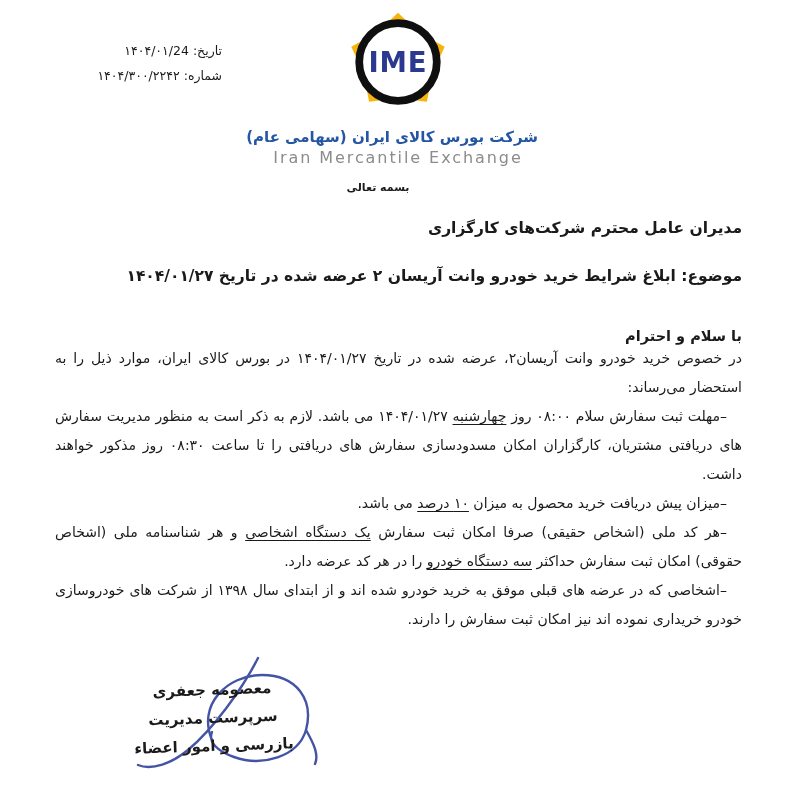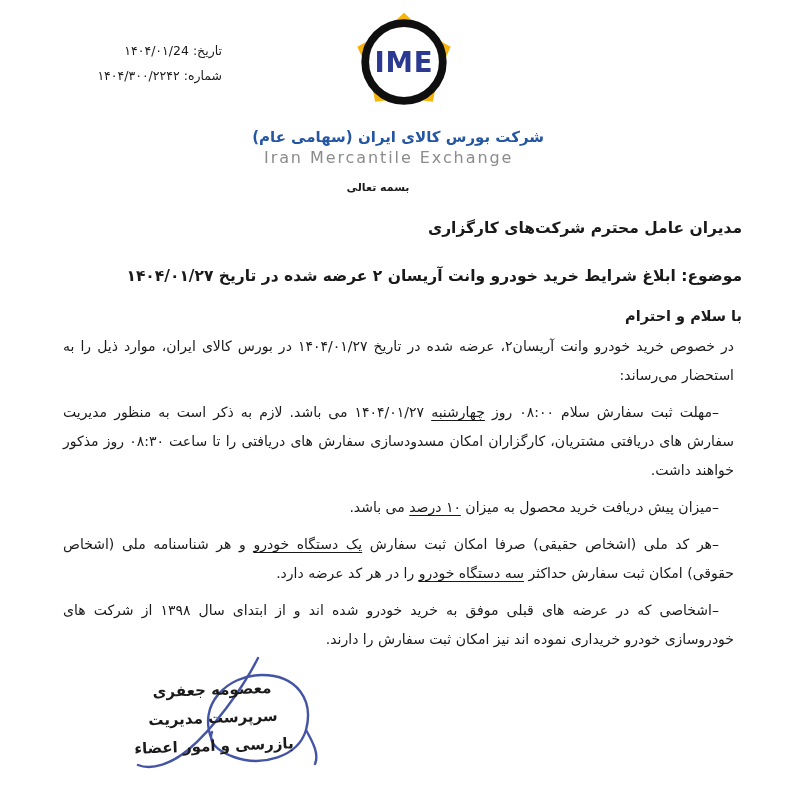--- a/index.html
+++ b/index.html
@@ -9,33 +9,33 @@
   }
   .page{position:absolute;inset:0;background:#ffffff;}
   .abs{position:absolute;}
 
   
   .meta{left:85px;top:38px;width:137px;font-size:12.5px;line-height:25px;text-align:right;}
   .meta .row{white-space:nowrap;}
   .meta .lbl{margin-left:4px;}
 
   
-  .logo{left:264px;top:12px;width:280px;}
+  .logo{left:258px;top:12px;width:280px;text-align:center;}
   .logo svg{display:block;margin:0 auto;}
   .logo-fa{color:#2456a4;font-weight:bold;font-size:15px;margin-top:16px;white-space:nowrap;}
   .logo-en{color:#8c8c8c;font-size:16px;letter-spacing:.12em;margin-top:2px;white-space:nowrap;}
 
   .besmele{left:0;right:34px;top:181px;text-align:center;font-weight:bold;font-size:11px;}
 
   
   .content{left:55px;top:216px;width:687px;}
   .h1,.h2{font-weight:bold;font-size:15.5px;line-height:24px;text-align:right;}
   .h2{margin-top:24px;}
-  .salut{font-weight:bold;font-size:14.5px;margin-top:20px;text-align:right;}
-  p.body{font-size:14px;line-height:29px;text-align:justify;margin:8px;}
+  .salut{font-weight:bold;font-size:14.5px;margin-top:40px;text-align:right;}
+  p.body{font-size:14px;line-height:29px;text-align:justify;margin:0;}
   .intro{margin-top:11px;}
   .bullet{margin-top:8px;text-indent:15px;}
   .u{text-decoration:underline;text-underline-offset:3px;}
 
   
   .sig-text{left:88px;top:676px;width:250px;text-align:center;font-weight:bold;
             font-size:15px;line-height:28px;transform:rotate(-2deg);}
   .sig-ink{left:92px;top:645px;}
 </style>
 </head>
@@ -64,21 +64,21 @@
     <div class="h1">مدیران عامل محترم شرکت‌های کارگزاری</div>
     <div class="h2">موضوع: ابلاغ شرایط خرید خودرو وانت آریسان ۲ عرضه شده در تاریخ ۱۴۰۴/۰۱/۲۷</div>
     <div class="salut">با سلام و احترام</div>
 
     <p class="body intro">در خصوص خرید خودرو وانت آریسان۲، عرضه شده در تاریخ ۱۴۰۴/۰۱/۲۷ در بورس کالای ایران، موارد ذیل را به استحضار می‌رساند:</p>
 
     <p class="body bullet"><span>–مهلت ثبت سفارش سلام ۰۸:۰۰ روز </span><span class="u">چهارشنبه</span><span> ۱۴۰۴/۰۱/۲۷ می باشد. لازم به ذکر است به منظور مدیریت سفارش های دریافتی مشتریان، کارگزاران امکان مسدودسازی سفارش های دریافتی را تا ساعت ۰۸:۳۰ روز مذکور خواهند داشت.</span></p>
 
     <p class="body bullet"><span>–میزان پیش دریافت خرید محصول به میزان </span><span class="u">۱۰ درصد</span><span> می باشد.</span></p>
 
-    <p class="body bullet"><span>–هر کد ملی (اشخاص حقیقی) صرفا امکان ثبت سفارش </span><span class="u">یک دستگاه خودرو</span><span> و هر شناسنامه ملی (اشخاص حقوقی) امکان ثبت سفارش حداکثر </span><span class="u">سه دستگاه خودرو</span><span> را در هر کد عرضه دارد.</span></p>
+    <p class="body bullet"><span>–هر کد ملی (اشخاص حقیقی) صرفا امکان ثبت سفارش </span><span class="u">یک دستگاه اشخاصی</span><span> و هر شناسنامه ملی (اشخاص حقوقی) امکان ثبت سفارش حداکثر </span><span class="u">سه دستگاه خودرو</span><span> را در هر کد عرضه دارد.</span></p>
 
     <p class="body bullet"><span>–اشخاصی که در عرضه های قبلی موفق به خرید خودرو شده اند و از ابتدای سال ۱۳۹۸ از شرکت های خودروسازی خودرو خریداری نموده اند نیز امکان ثبت سفارش را دارند.</span></p>
   </div>
 
   <svg class="abs sig-ink" width="262" height="138" viewBox="0 0 262 138">
     <g fill="none" stroke="#35469e" stroke-width="2.4" stroke-linecap="round" opacity="0.92">
       <path d="M120 95 C 105 60 135 30 170 30 C 205 30 222 55 214 85 C 206 112 170 122 142 112 C 125 106 116 97 120 87"></path>
       <path d="M166 13 C 150 45 120 85 96 105 C 80 118 60 126 46 120"></path>
       <path d="M214 85 C 222 99 227 110 223 119"></path>
     </g>

